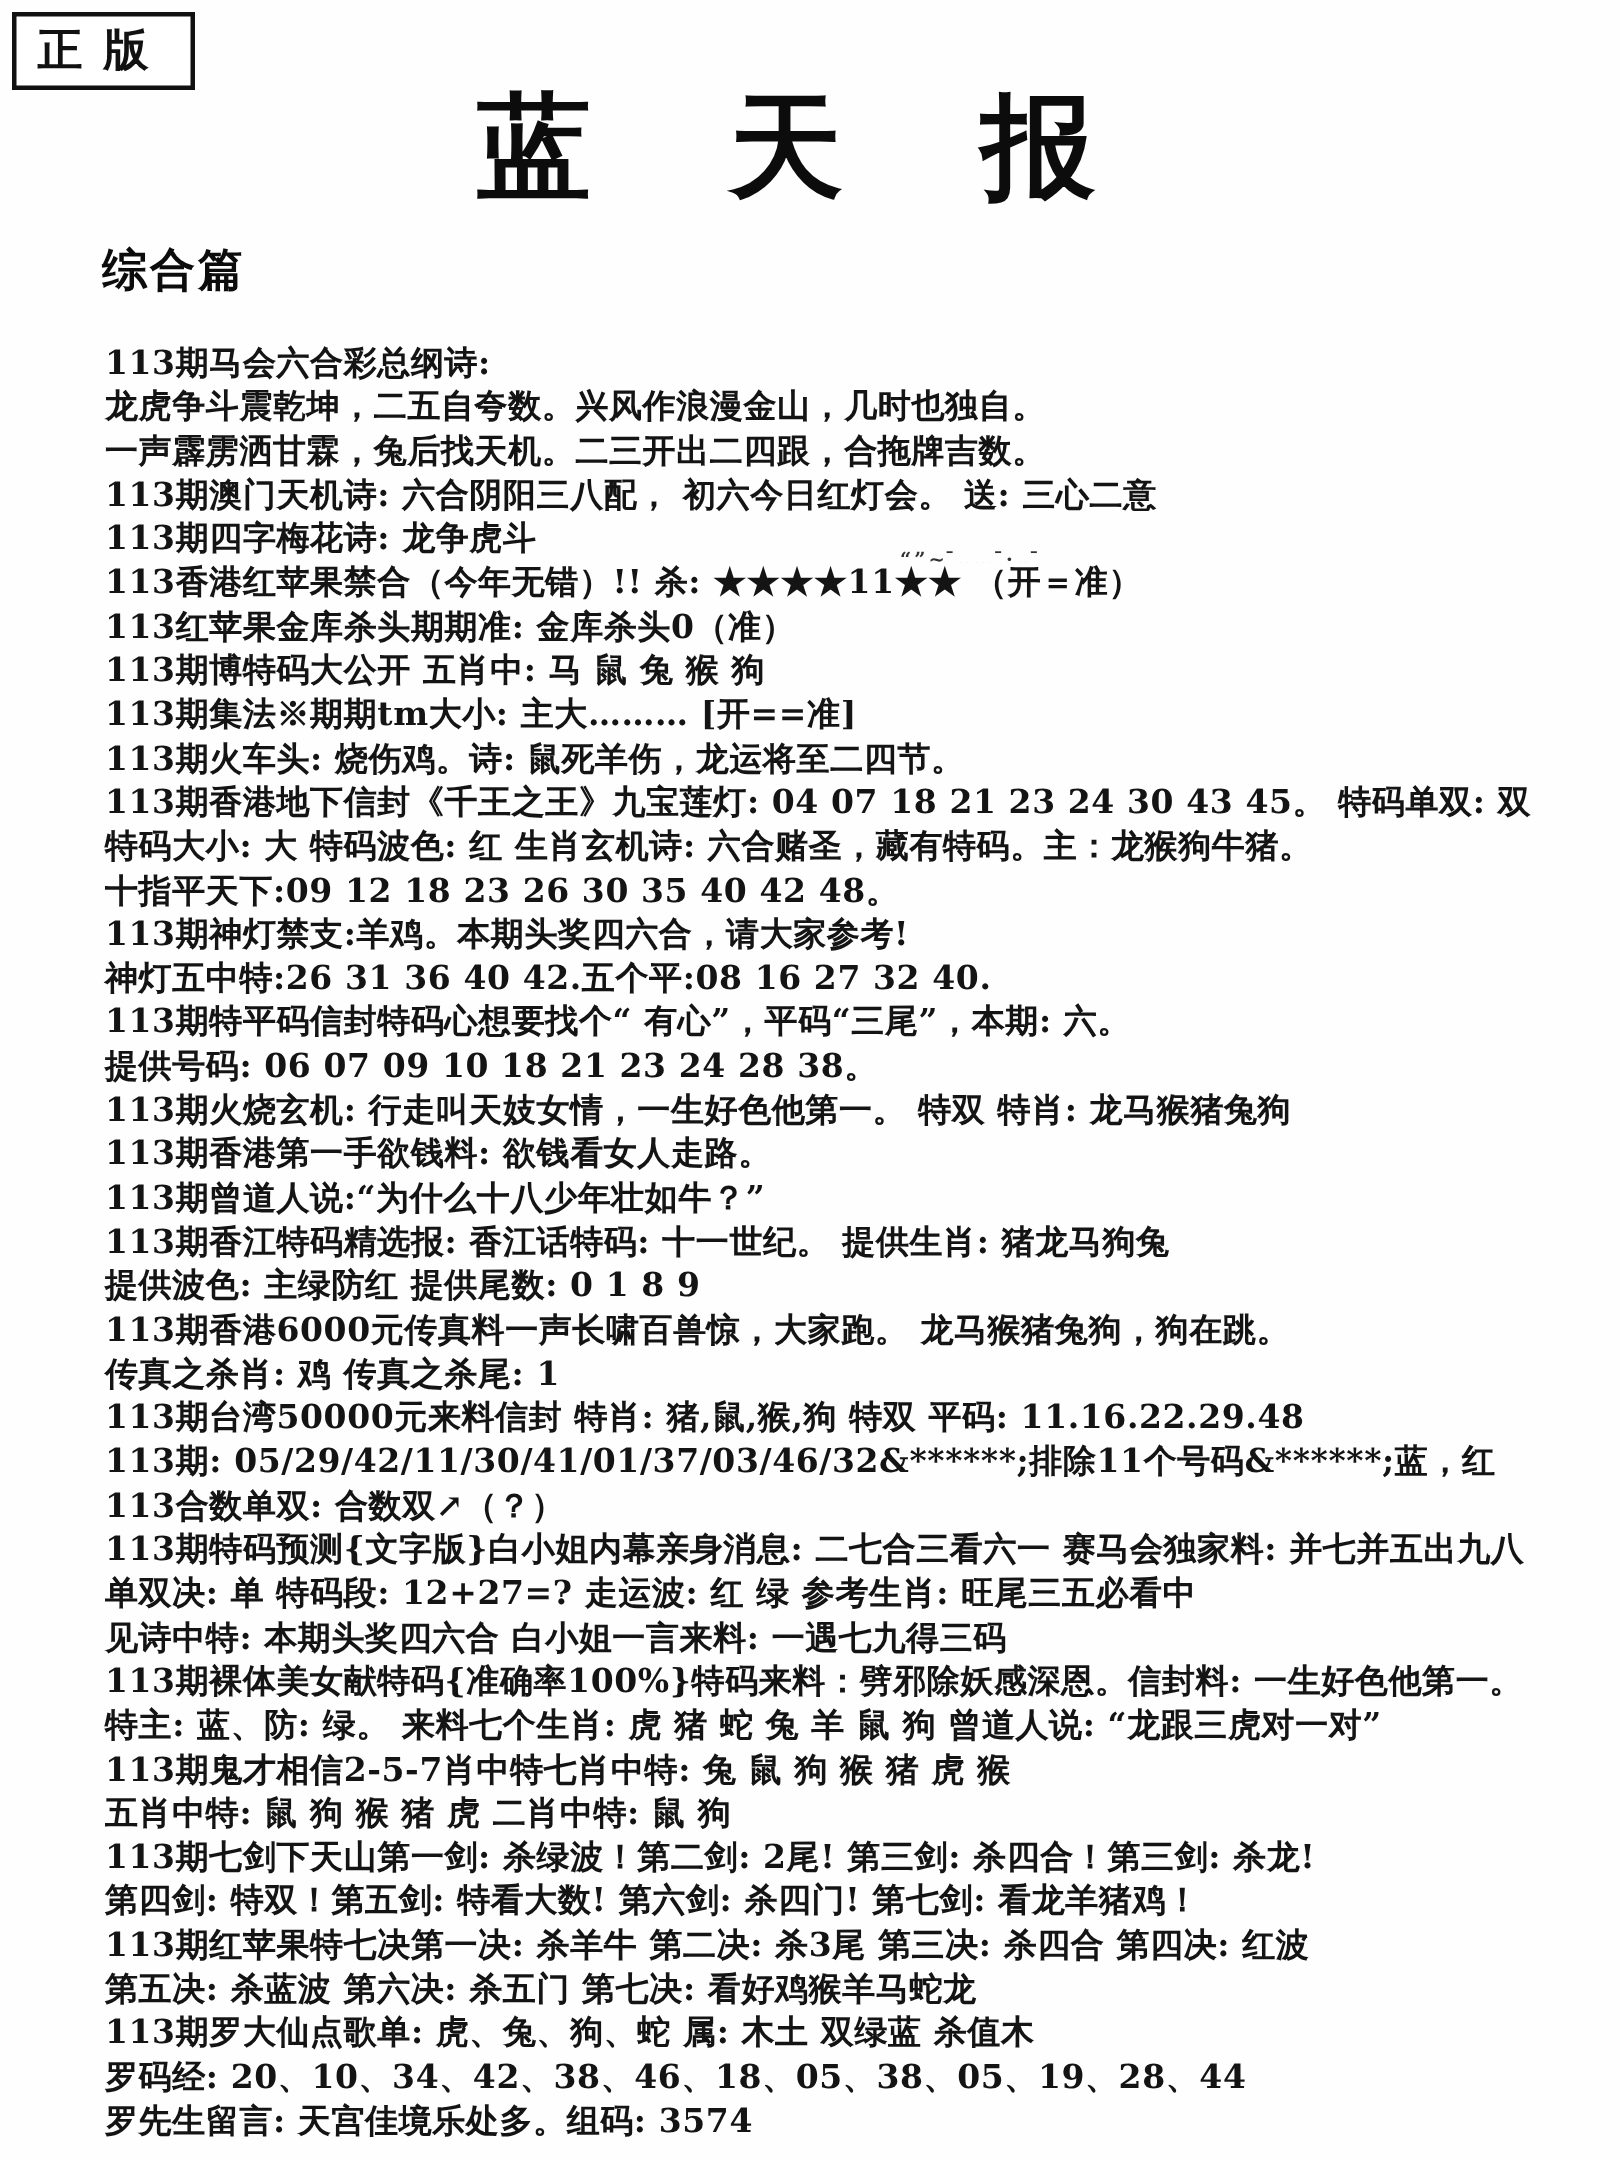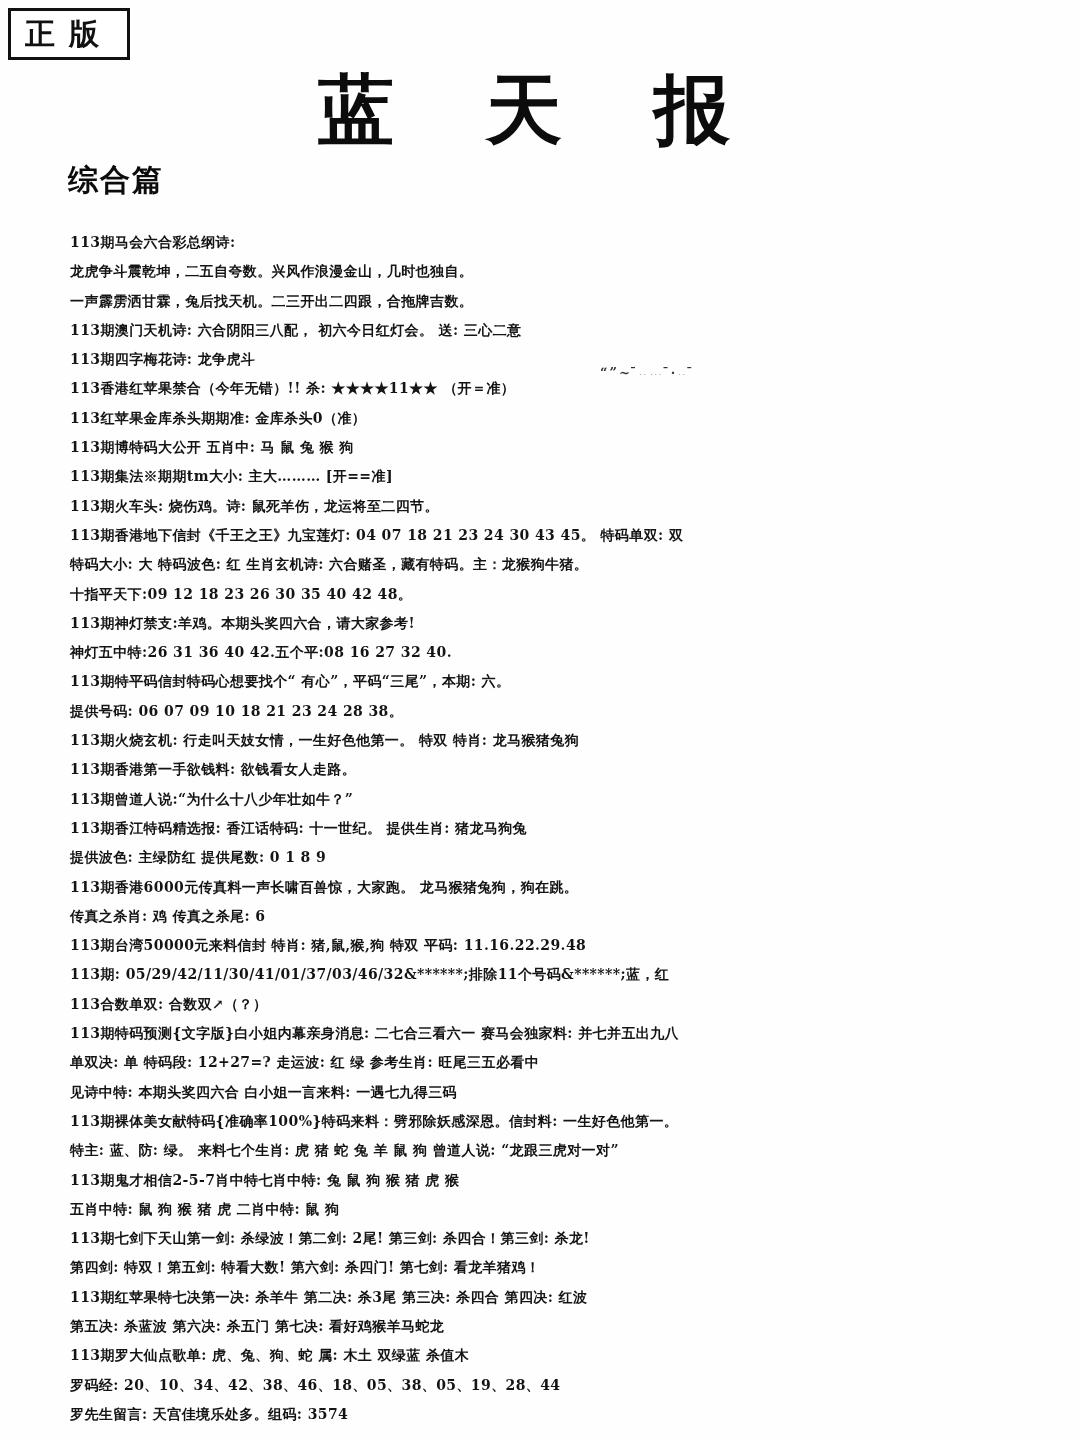--- a/index.html
+++ b/index.html
@@ -16,21 +16,21 @@
     border:3px solid #111;
     padding:8px 14px;
     font-size:30px;font-weight:bold;
     letter-spacing:14px;
     line-height:1;
     color:#111;
     background:#fff;
   }
   .title{
     position:absolute;top:52px;left:0;right:0;
-    margin:12px;text-align:center;
+    margin:0;text-align:center;
     font-size:76px;font-weight:bold;
     letter-spacing:92px;padding-left:60px;
     line-height:1.2;color:#0c0c0c;
     white-space:nowrap;
   }
   .section{
     position:absolute;top:160px;left:68px;
     margin:0;
     font-size:30px;font-weight:bold;
     letter-spacing:2px;color:#0c0c0c;
@@ -38,21 +38,21 @@
   .artifact{
     position:absolute;top:364px;left:585px;
     width:220px;height:11px;overflow:hidden;
     font-size:13px;font-weight:bold;color:#333;
     letter-spacing:2px;white-space:nowrap;
   }
   .body-text{
     position:absolute;top:228px;left:70px;right:4px;
   }
   .line{
-    font-size:14px;
+    font-size:22px;
     font-weight:bold;
     line-height:29.3px;
     white-space:nowrap;
     letter-spacing:0.4px;
     color:#141414;
   }
 </style>
 </head>
 <body>
 
@@ -82,21 +82,21 @@
       <div class="line">113期神灯禁支:羊鸡。本期头奖四六合，请大家参考!</div>
       <div class="line">神灯五中特:26 31 36 40 42.五个平:08 16 27 32 40.</div>
       <div class="line">113期特平码信封特码心想要找个“ 有心”，平码“三尾”，本期: 六。</div>
       <div class="line">提供号码: 06 07 09 10 18 21 23 24 28 38。</div>
       <div class="line">113期火烧玄机: 行走叫天妓女情，一生好色他第一。 特双 特肖: 龙马猴猪兔狗</div>
       <div class="line">113期香港第一手欲钱料: 欲钱看女人走路。</div>
       <div class="line">113期曾道人说:“为什么十八少年壮如牛？”</div>
       <div class="line">113期香江特码精选报:  香江话特码: 十一世纪。 提供生肖: 猪龙马狗兔</div>
       <div class="line">提供波色: 主绿防红 提供尾数: 0 1 8 9</div>
       <div class="line">113期香港6000元传真料一声长啸百兽惊，大家跑。 龙马猴猪兔狗，狗在跳。</div>
-      <div class="line">传真之杀肖: 鸡  传真之杀尾: 6</div>
+      <div class="line">传真之杀肖: 鸡  传真之杀尾: 1</div>
       <div class="line">113期台湾50000元来料信封 特肖: 猪,鼠,猴,狗  特双 平码: 11.16.22.29.48</div>
       <div class="line">113期: 05/29/42/11/30/41/01/37/03/46/32&amp;******;排除11个号码&amp;******;蓝，红</div>
       <div class="line">113合数单双: 合数双↗（？）</div>
       <div class="line">113期特码预测{文字版}白小姐内幕亲身消息: 二七合三看六一 赛马会独家料: 并七并五出九八</div>
       <div class="line">单双决: 单 特码段: 12+27=? 走运波: 红 绿 参考生肖: 旺尾三五必看中</div>
       <div class="line">见诗中特: 本期头奖四六合 白小姐一言来料: 一遇七九得三码</div>
       <div class="line">113期裸体美女献特码{准确率100%}特码来料：劈邪除妖感深恩。信封料: 一生好色他第一。</div>
       <div class="line">特主: 蓝、防: 绿。 来料七个生肖: 虎 猪 蛇 兔 羊 鼠 狗 曾道人说: “龙跟三虎对一对”</div>
       <div class="line">113期鬼才相信2-5-7肖中特七肖中特: 兔 鼠 狗 猴 猪 虎 猴</div>
       <div class="line">五肖中特: 鼠 狗 猴 猪 虎 二肖中特: 鼠 狗</div>

